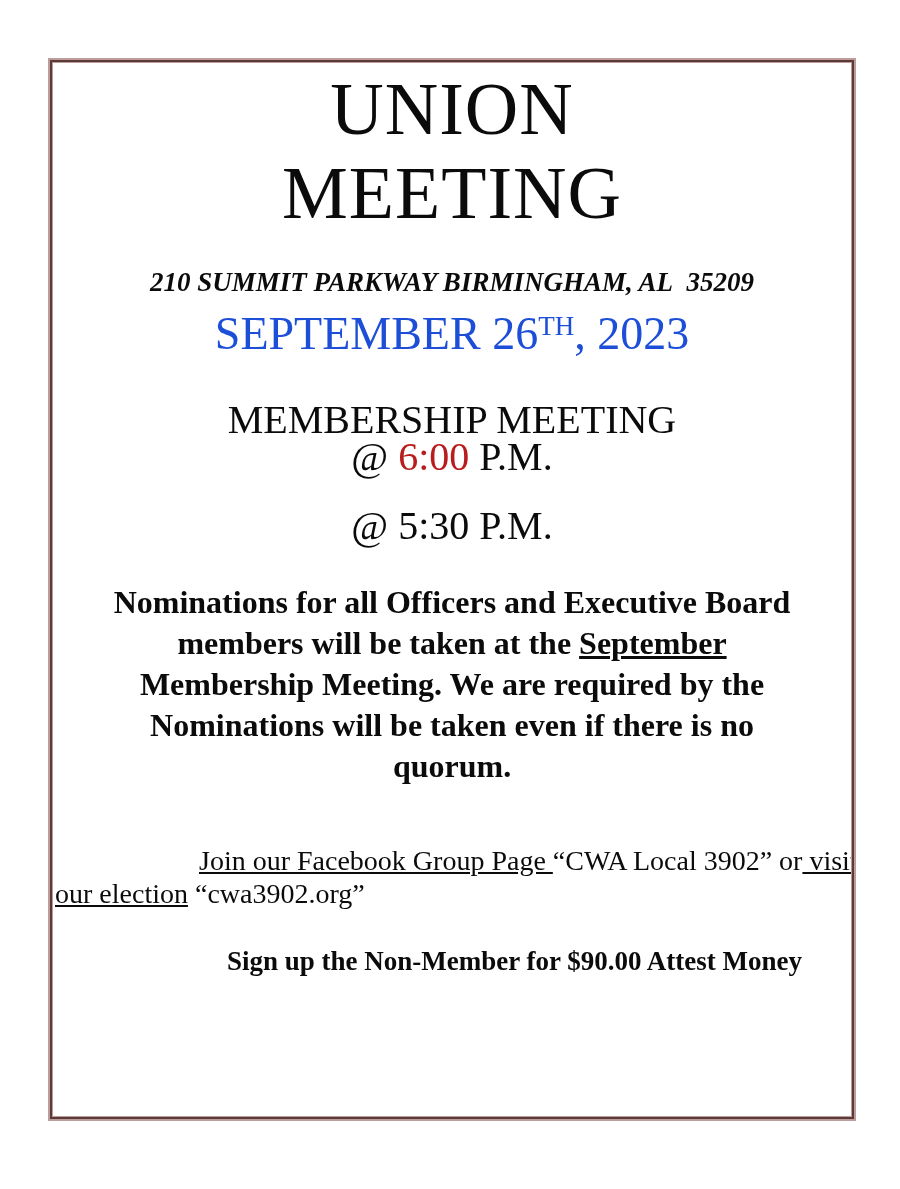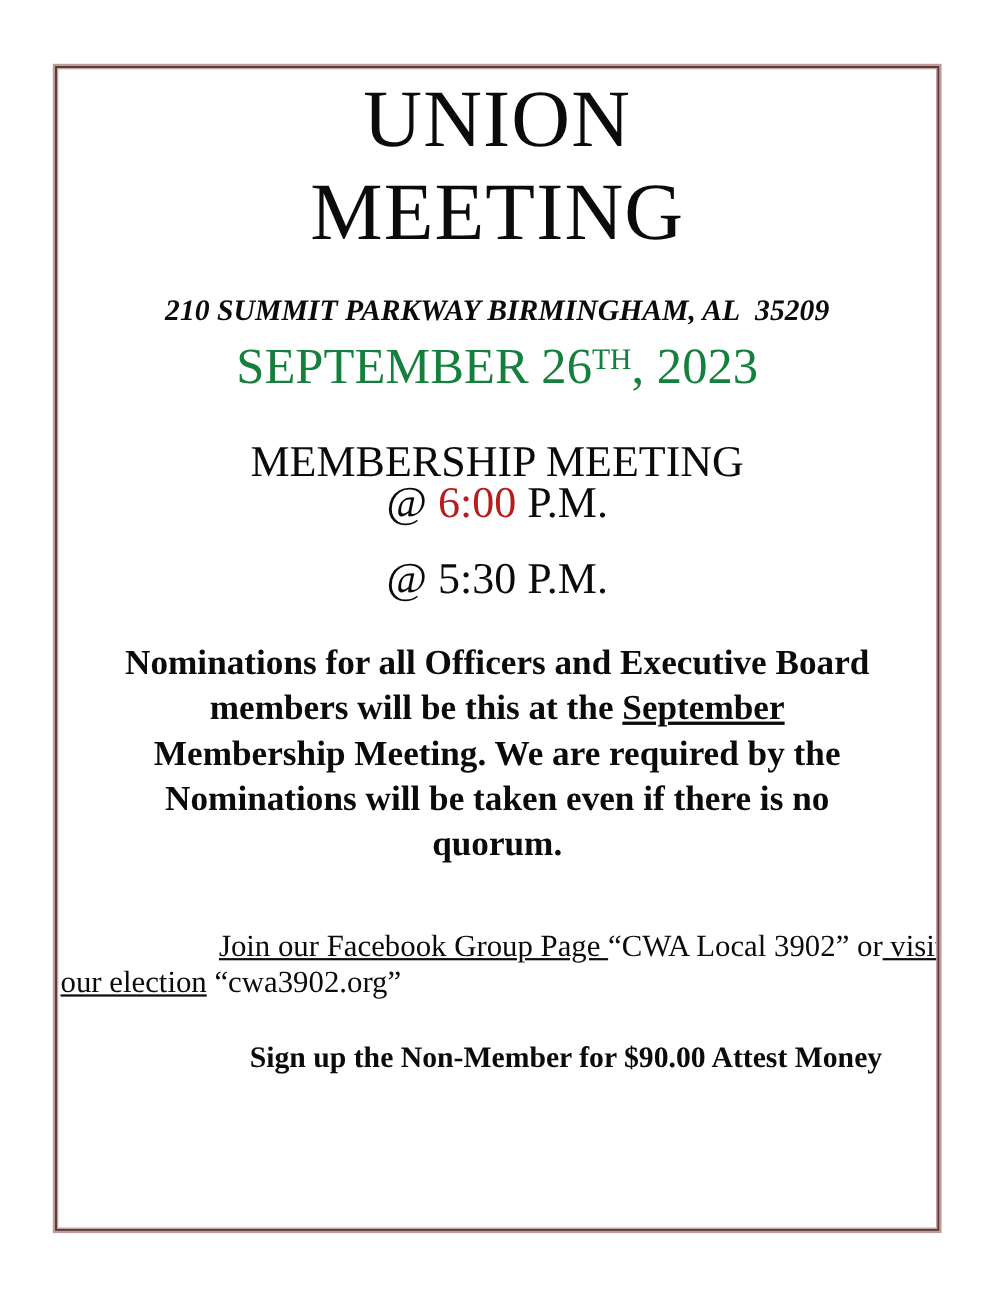--- a/index.html
+++ b/index.html
@@ -51,21 +51,21 @@
     font-size: 27px;
     line-height: 31px;
     white-space: nowrap;
   }
 
   .date {
     margin: 3px 0 0;
     text-align: center;
     font-size: 46px;
     line-height: 50px;
-    color: #15803d;
+    color: #1d4ed8;
     white-space: nowrap;
   }
   .ordinal { font-size: 27px; vertical-align: 0.5em; }
 
   .meeting-block {
     text-align: center;
     font-size: 40px;
     line-height: 37px;
     white-space: nowrap;
   }
@@ -125,21 +125,21 @@
             <span class="meeting-line">MEMBERSHIP MEETING</span>
             <span class="meeting-line"><span>@ </span><span class="time-red">6:00</span><span> P.M.</span></span>
           </div>
 
           <div class="meeting-block meeting-departmental">
             <span class="meeting-line">@ 5:30 P.M.</span>
           </div>
 
           <div class="announcement">
             <span class="announcement-line">Nominations for all Officers and Executive Board</span>
-            <span class="announcement-line"><span>members will be this at the </span><span class="u">September</span></span>
+            <span class="announcement-line"><span>members will be taken at the </span><span class="u">September</span></span>
             <span class="announcement-line">Membership Meeting. We are required by the</span>
             <span class="announcement-line">Nominations will be taken even if there is no</span>
             <span class="announcement-line">quorum.</span>
           </div>
 
           <div class="links">
             <span class="links-line links-line-1"><span class="link">Join our Facebook Group Page </span><span>“CWA Local 3902” or</span><span class="link"> visit</span></span>
             <span class="links-line"><span class="link">our election</span><span> “cwa3902.org”</span></span>
           </div>
 

